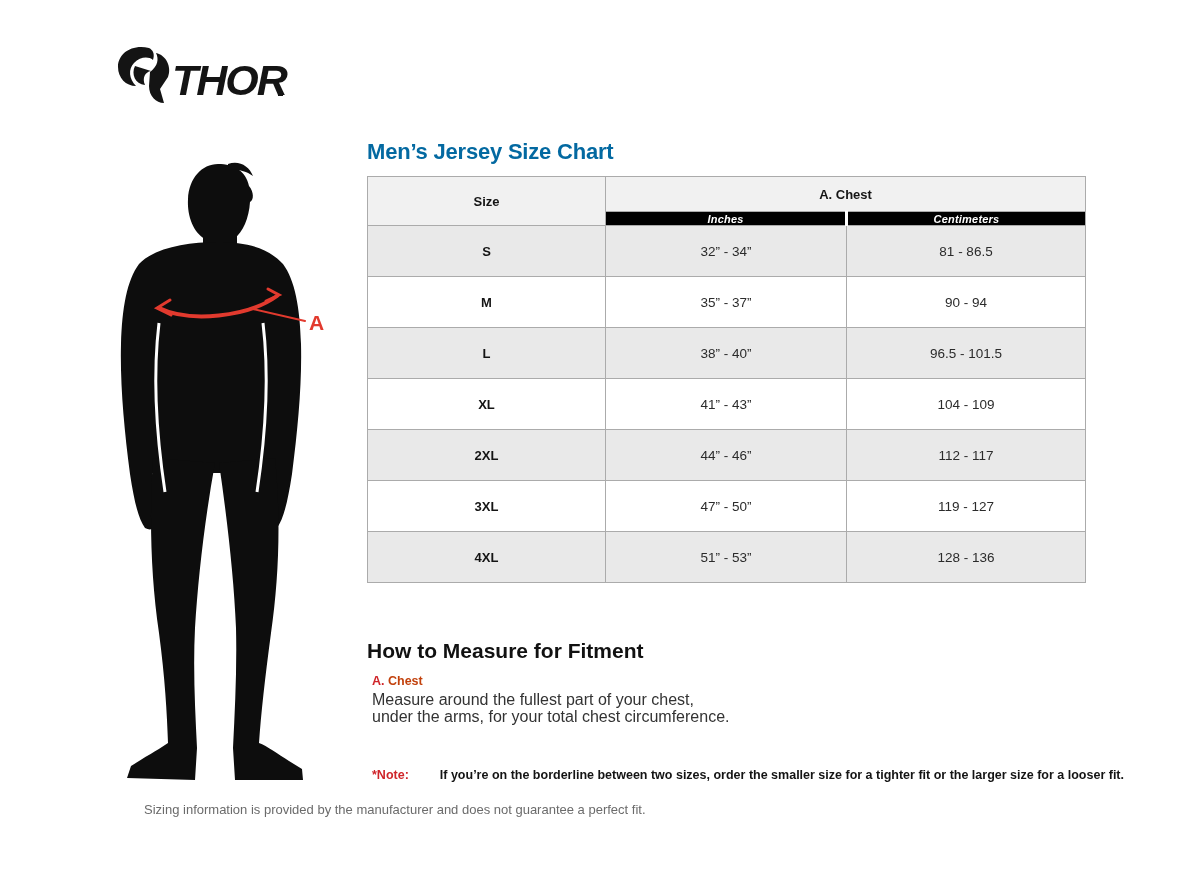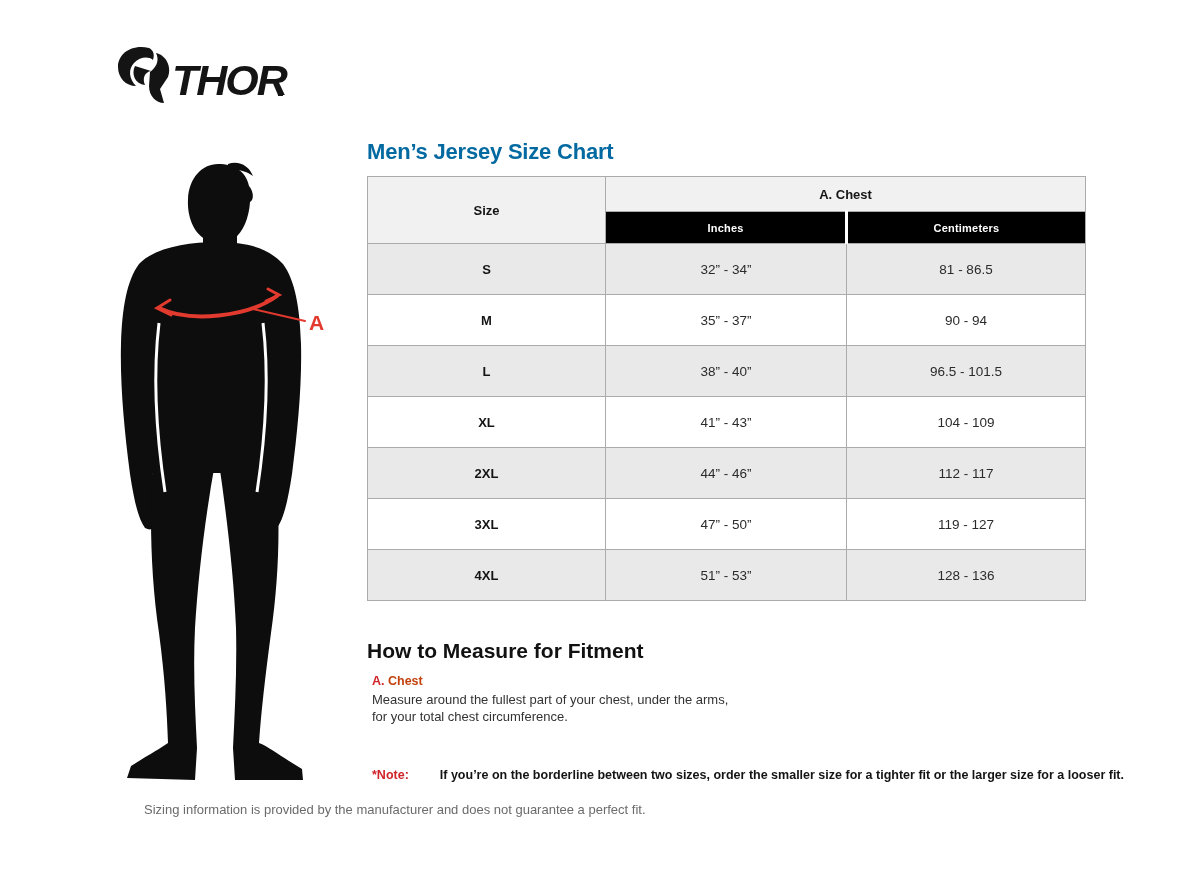--- a/index.html
+++ b/index.html
@@ -30,21 +30,21 @@
   }
   table.size-table col.c-size { width: 238px; }
   table.size-table col.c-in   { width: 241px; }
   table.size-table col.c-cm   { width: 239px; }
   table.size-table th, table.size-table td {
     border: 1px solid #ababab; text-align: center; vertical-align: middle;
     padding: 0;
   }
   .hdr-cell { background: #f1f1f1; font-weight: bold; color: #141414; }
   tr.group-row { height: 35px; }
-  tr.bar-row   { height: 32px; }
+  tr.bar-row   { height: 14px; font-style: italic; }
   tr.data-row  { height: 51px; }
   th.unit-bar {
     background: #000000; color: #ffffff; font-weight: bold; font-size: 11px;
     letter-spacing: 0.2px;
   }
   th.unit-bar.second { border-left: 3px solid #ffffff; text-align: center; }
   td.size-cell { font-weight: bold; color: #141414; }
   td.val-cell  { color: #2b2b2b; font-size: 13.5px; }
   tr.data-row.alt td { background: #e9e9e9; }
   tr.data-row.plain td { background: #ffffff; }
@@ -52,21 +52,21 @@
   
   .measure-title {
     position: absolute; left: 367px; top: 639px;
     font-size: 21px; font-weight: bold; color: #111;
   }
   .measure-item { position: absolute; left: 372px; top: 674px; width: 390px; }
   .measure-item .item-head { font-size: 12.5px; font-weight: bold; }
   .measure-item .red-key { color: #cf2429; }
   .measure-item .item-name { color: #c2410c; }
   .measure-item .item-text {
-    margin-top: 3px; font-size: 13px; line-height: 17px; color: #333;
+    margin-top: 3px; font-size: 16px; line-height: 17px; color: #333;
     max-width: 365px;
   }
 
   
   .note-line { position: absolute; left: 372px; top: 768px; font-size: 12.5px; font-weight: bold; white-space: nowrap; }
   .note-line .note-label { color: #cf2429; margin-right: 14px; text-align: right; }
   .note-line .note-text { color: #141414; padding-left: 17px; }
 
   
   .disclaimer {

